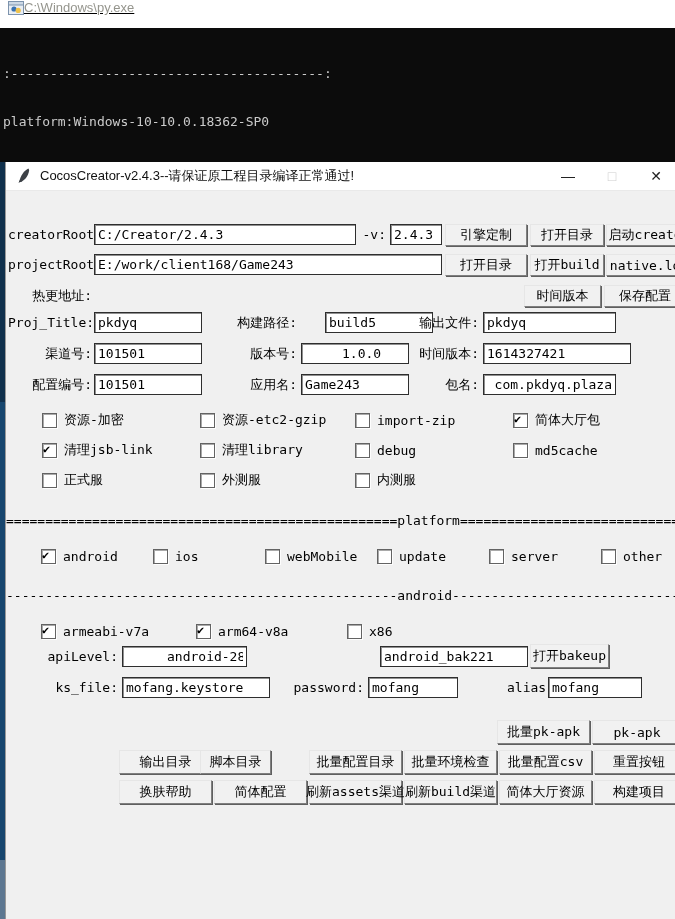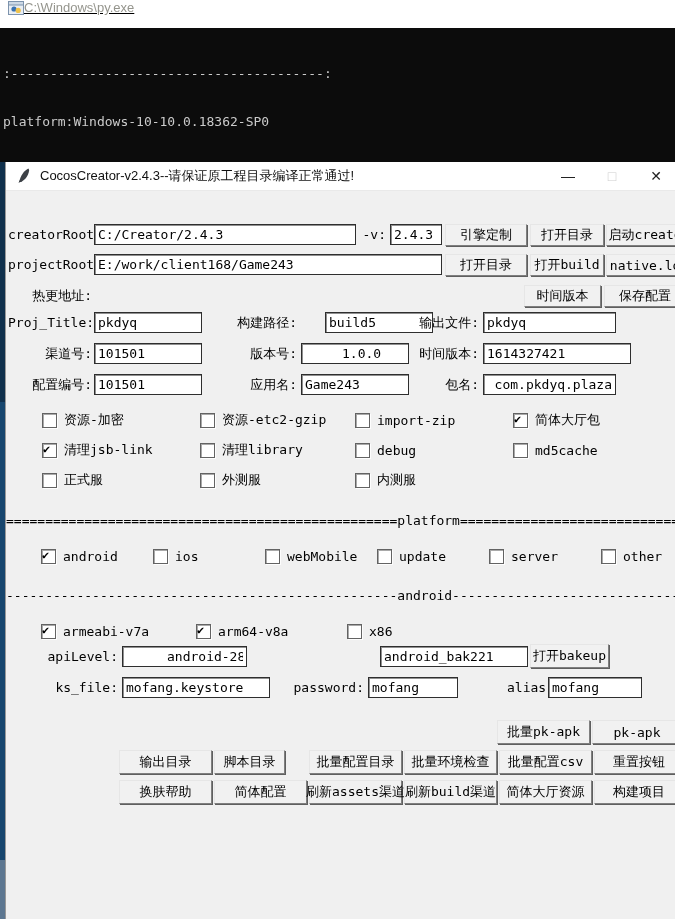--- a/index.html
+++ b/index.html
@@ -264,21 +264,21 @@
       <input class="entry" style="left: 540px; width: 94px;" value="mofang">
     </div>
 
     <div class="row" style="top:529px;height:24px">
       <button class="btn tall" style="left:489px;width:93px">批量pk-apk</button>
       <button class="btn tall" style="left:584px;width:90px">pk-apk</button>
     </div>
 
     <div class="row" style="top:559px;height:24px">
       <button class="btn tall" style="left:111px;width:93px">输出目录</button>
-      <button class="btn tall" style="left:206px;width:71px">脚本目录</button>
+      <button class="btn tall" style="left:192px;width:71px">脚本目录</button>
       <button class="btn tall" style="left:301px;width:93px">批量配置目录</button>
       <button class="btn tall" style="left:396px;width:93px">批量环境检查</button>
       <button class="btn tall" style="left:491px;width:93px">批量配置csv</button>
       <button class="btn tall" style="left:586px;width:90px">重置按钮</button>
     </div>
 
     <div class="row" style="top:589px;height:24px">
       <button class="btn tall" style="left:111px;width:93px">换肤帮助</button>
       <button class="btn tall" style="left:206px;width:93px">简体配置</button>
       <button class="btn tall" style="left:301px;width:93px">刷新assets渠道</button>

